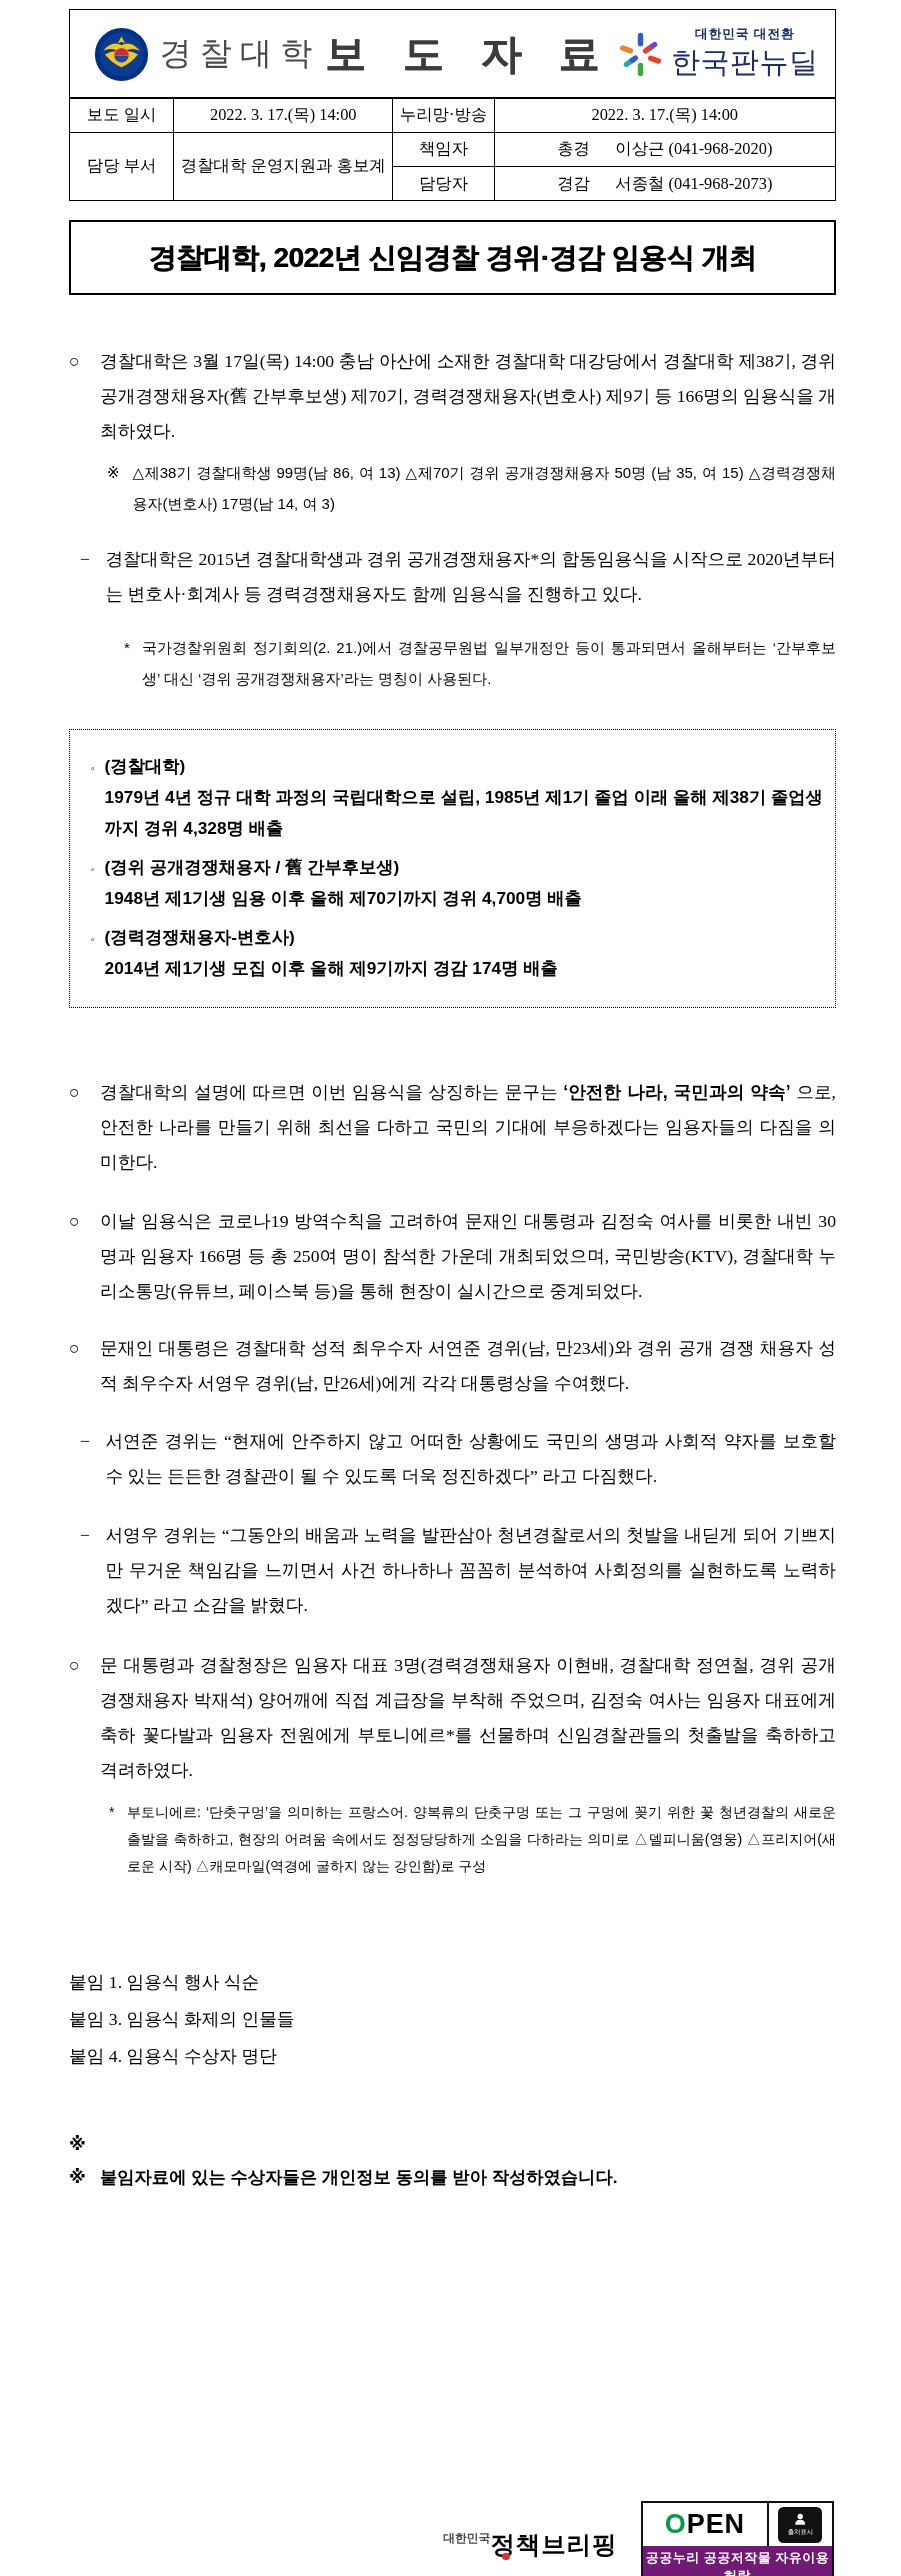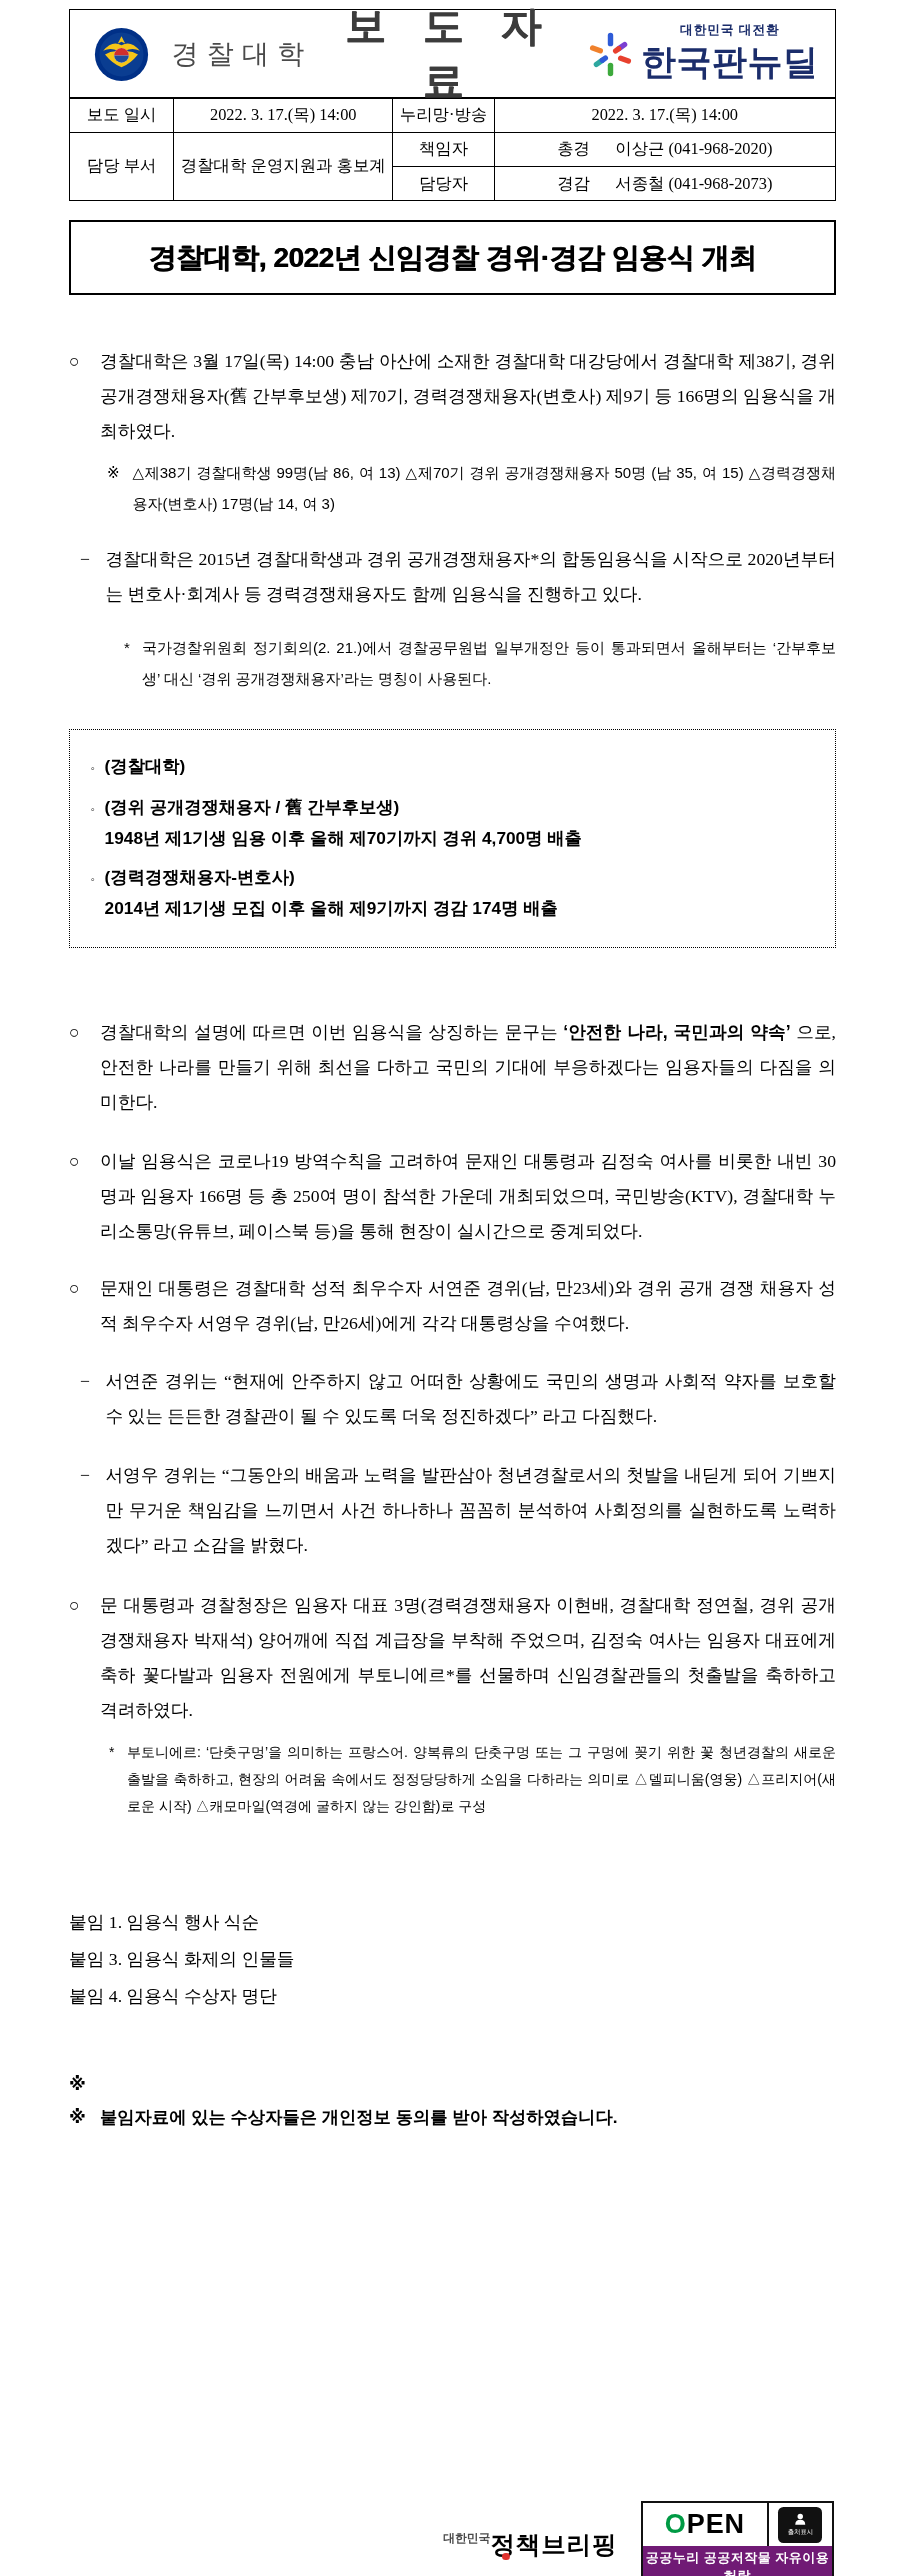--- a/index.html
+++ b/index.html
@@ -10,32 +10,32 @@
     font-family:"Liberation Serif","DejaVu Serif",serif;
   }
   
   .header-box {
     border:1.8px solid #000; height:88px;
     display:flex; align-items:center;
   }
   .emblem { width:55px; height:55px; margin-left:23.6px; flex-shrink:0; }
   .org-name {
     font-family:"Liberation Sans","DejaVu Sans",sans-serif;
-    font-size:27px; color:#4a4a4a; letter-spacing:8.2px; margin-left:23px; white-space:nowrap;
+    font-size:32px; color:#4a4a4a; letter-spacing:8.2px; margin-left:11px; white-space:nowrap;
   }
   .doc-type {
     flex:1; text-align:center;
     font-family:"Liberation Sans","DejaVu Sans",sans-serif;
     font-size:41px; font-weight:900; letter-spacing:12.7px; color:#3c3c3c;
     text-shadow:0.5px 0 0 #3c3c3c;
   }
   .newdeal { display:flex; align-items:center; gap:7.3px; margin-right:16.4px; flex-shrink:0; }
   .newdeal-text { display:flex; flex-direction:column; align-items:center; color:#1b2d6b; }
   .newdeal-top { font-family:"Liberation Sans",sans-serif; font-size:12.7px; font-weight:700; letter-spacing:0.9px; }
-  .newdeal-main { font-family:"Liberation Sans",sans-serif; font-size:35px; font-weight:700; letter-spacing:0.5px; }
+  .newdeal-main { font-family:"Liberation Sans",sans-serif; font-size:29px; font-weight:400; letter-spacing:0.5px; }
   
   .info-table { width:100%; border-collapse:collapse; margin-top:-1.8px; table-layout:fixed; }
   .info-table td {
     border:1.8px solid #000; text-align:center; vertical-align:middle;
     font-size:16.4px; padding:2.7px 3.6px; height:28px;
   }
   .c1 { width:96px; } .c2 { width:211px; } .c3 { width:93px; }
   .contact { display:flex; justify-content:center; gap:25.4px; }
   
   .title-box {
@@ -191,21 +191,21 @@
   </div>
 
   <div class="note mt-note2" style="margin-left:55px;">
     <span class="mk" style="width:18px;">*</span>
     <span class="tx">국가경찰위원회 정기회의(2. 21.)에서 경찰공무원법 일부개정안 등이 통과되면서 올해부터는 ‘간부후보생’ 대신 ‘경위 공개경쟁채용자’라는 명칭이 사용된다.</span>
   </div>
 
   <div class="dotted-box">
     <div class="box-item">
       <span class="mk">◦</span>
-      <span class="bx"><span style="display:block">(경찰대학)</span></span>
+      <span class="bx"><span style="display:block">(경찰대학)</span><span>1979년 4년 정규 대학 과정의 국립대학으로 설립, 1985년 제1기 졸업 이래 올해 제38기 졸업생까지 경위 4,328명 배출</span></span>
     </div>
     <div class="box-item">
       <span class="mk">◦</span>
       <span class="bx"><span style="display:block">(경위 공개경쟁채용자 / 舊 간부후보생)</span><span>1948년 제1기생 임용 이후 올해 제70기까지 경위 4,700명 배출</span></span>
     </div>
     <div class="box-item">
       <span class="mk">◦</span>
       <span class="bx"><span style="display:block">(경력경쟁채용자-변호사)</span><span>2014년 제1기생 모집 이후 올해 제9기까지 경감 174명 배출</span></span>
     </div>
   </div>

